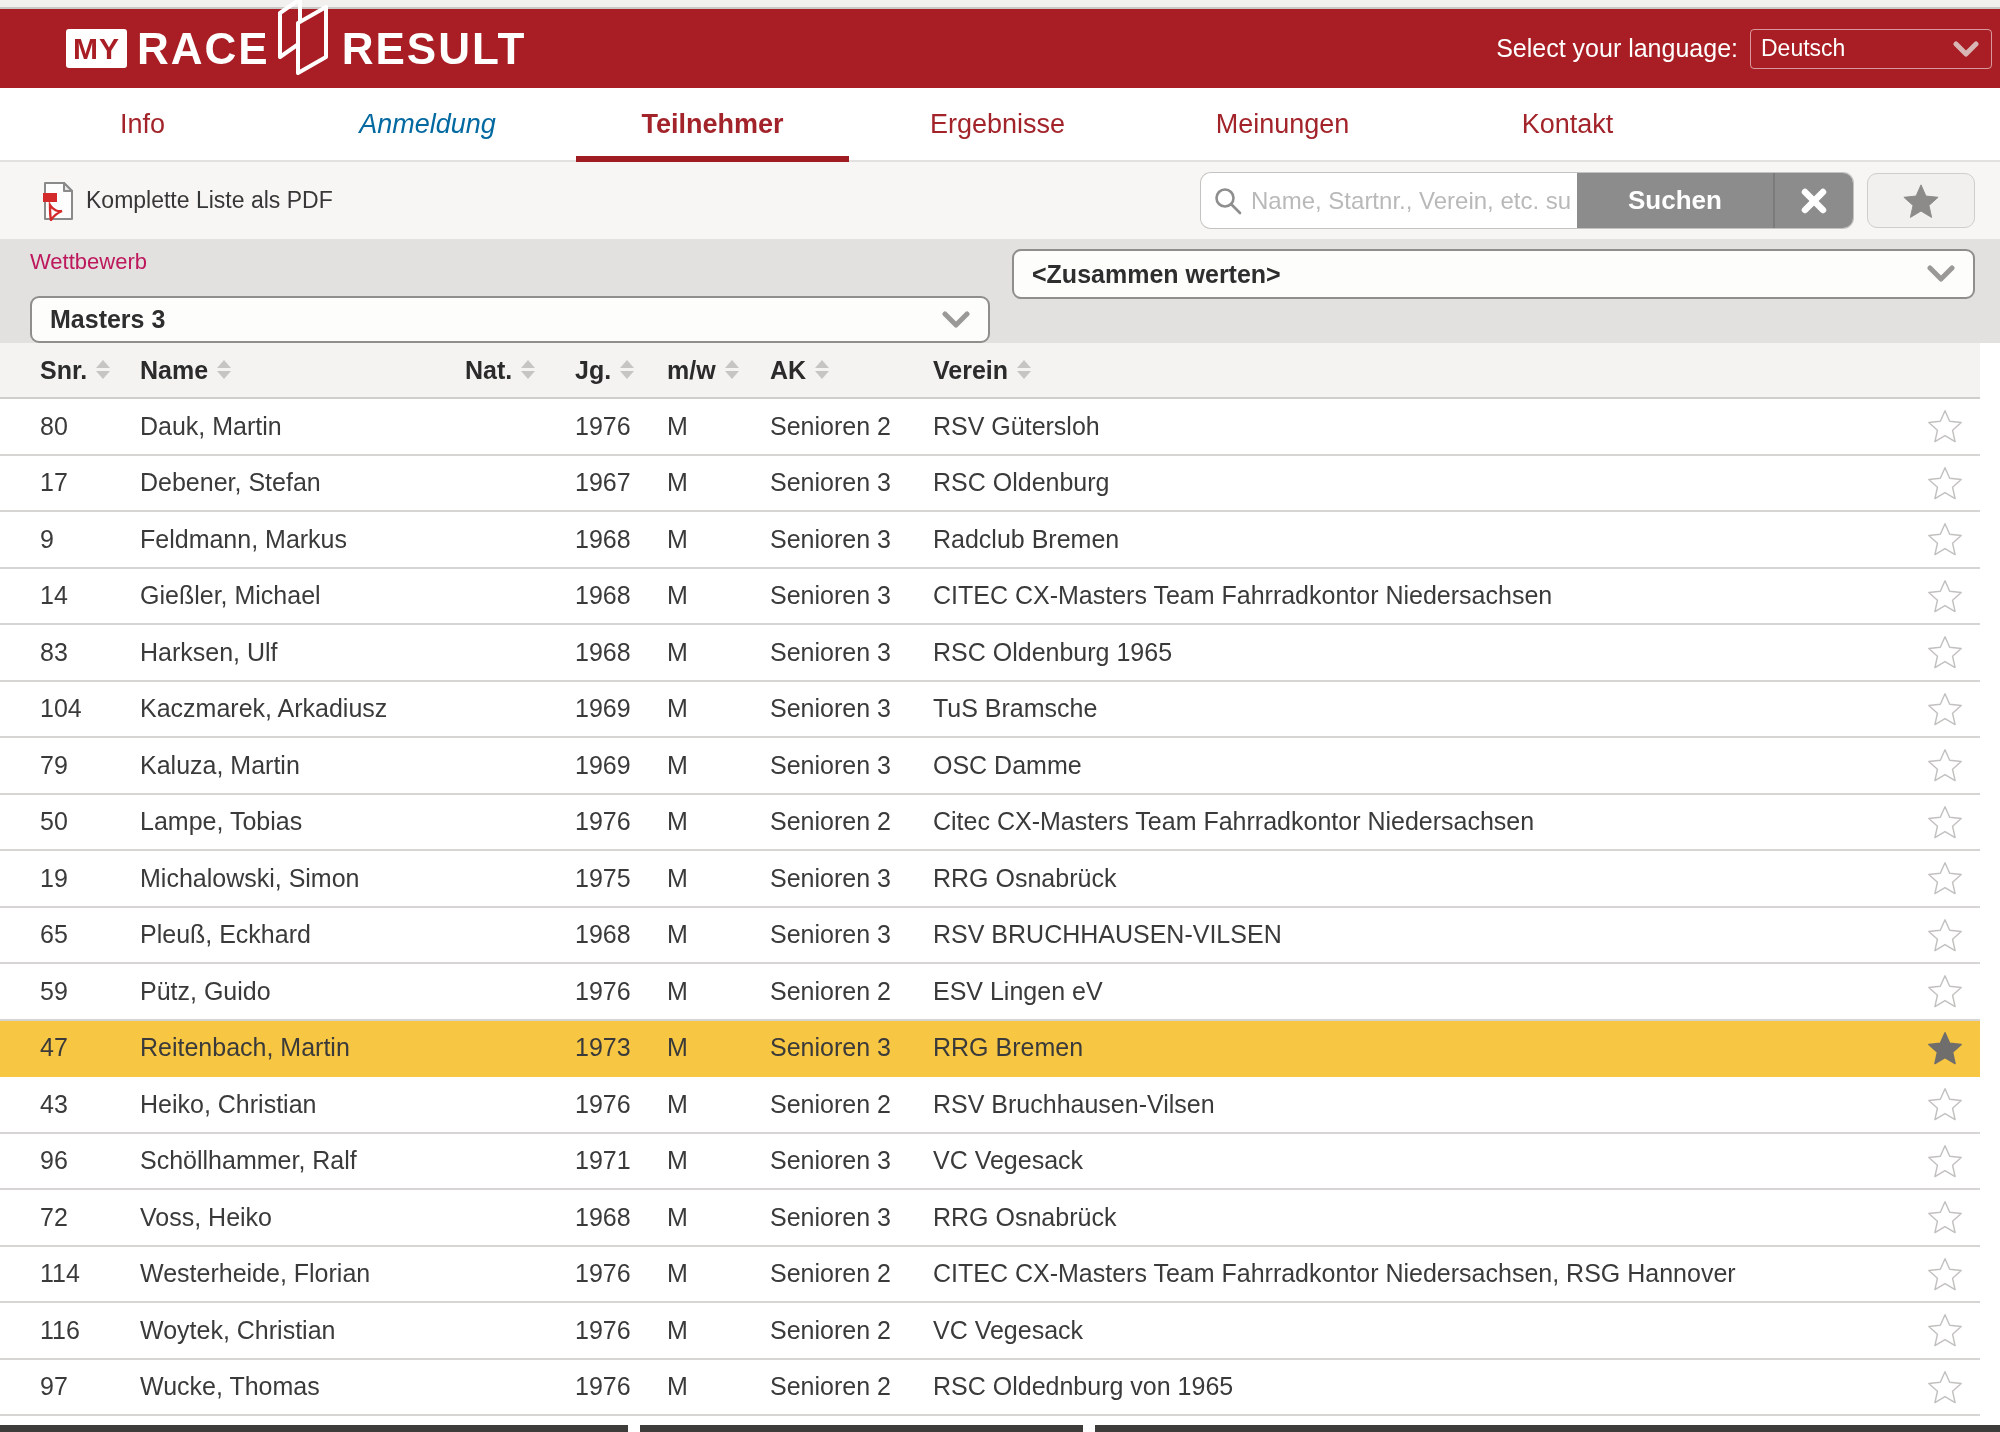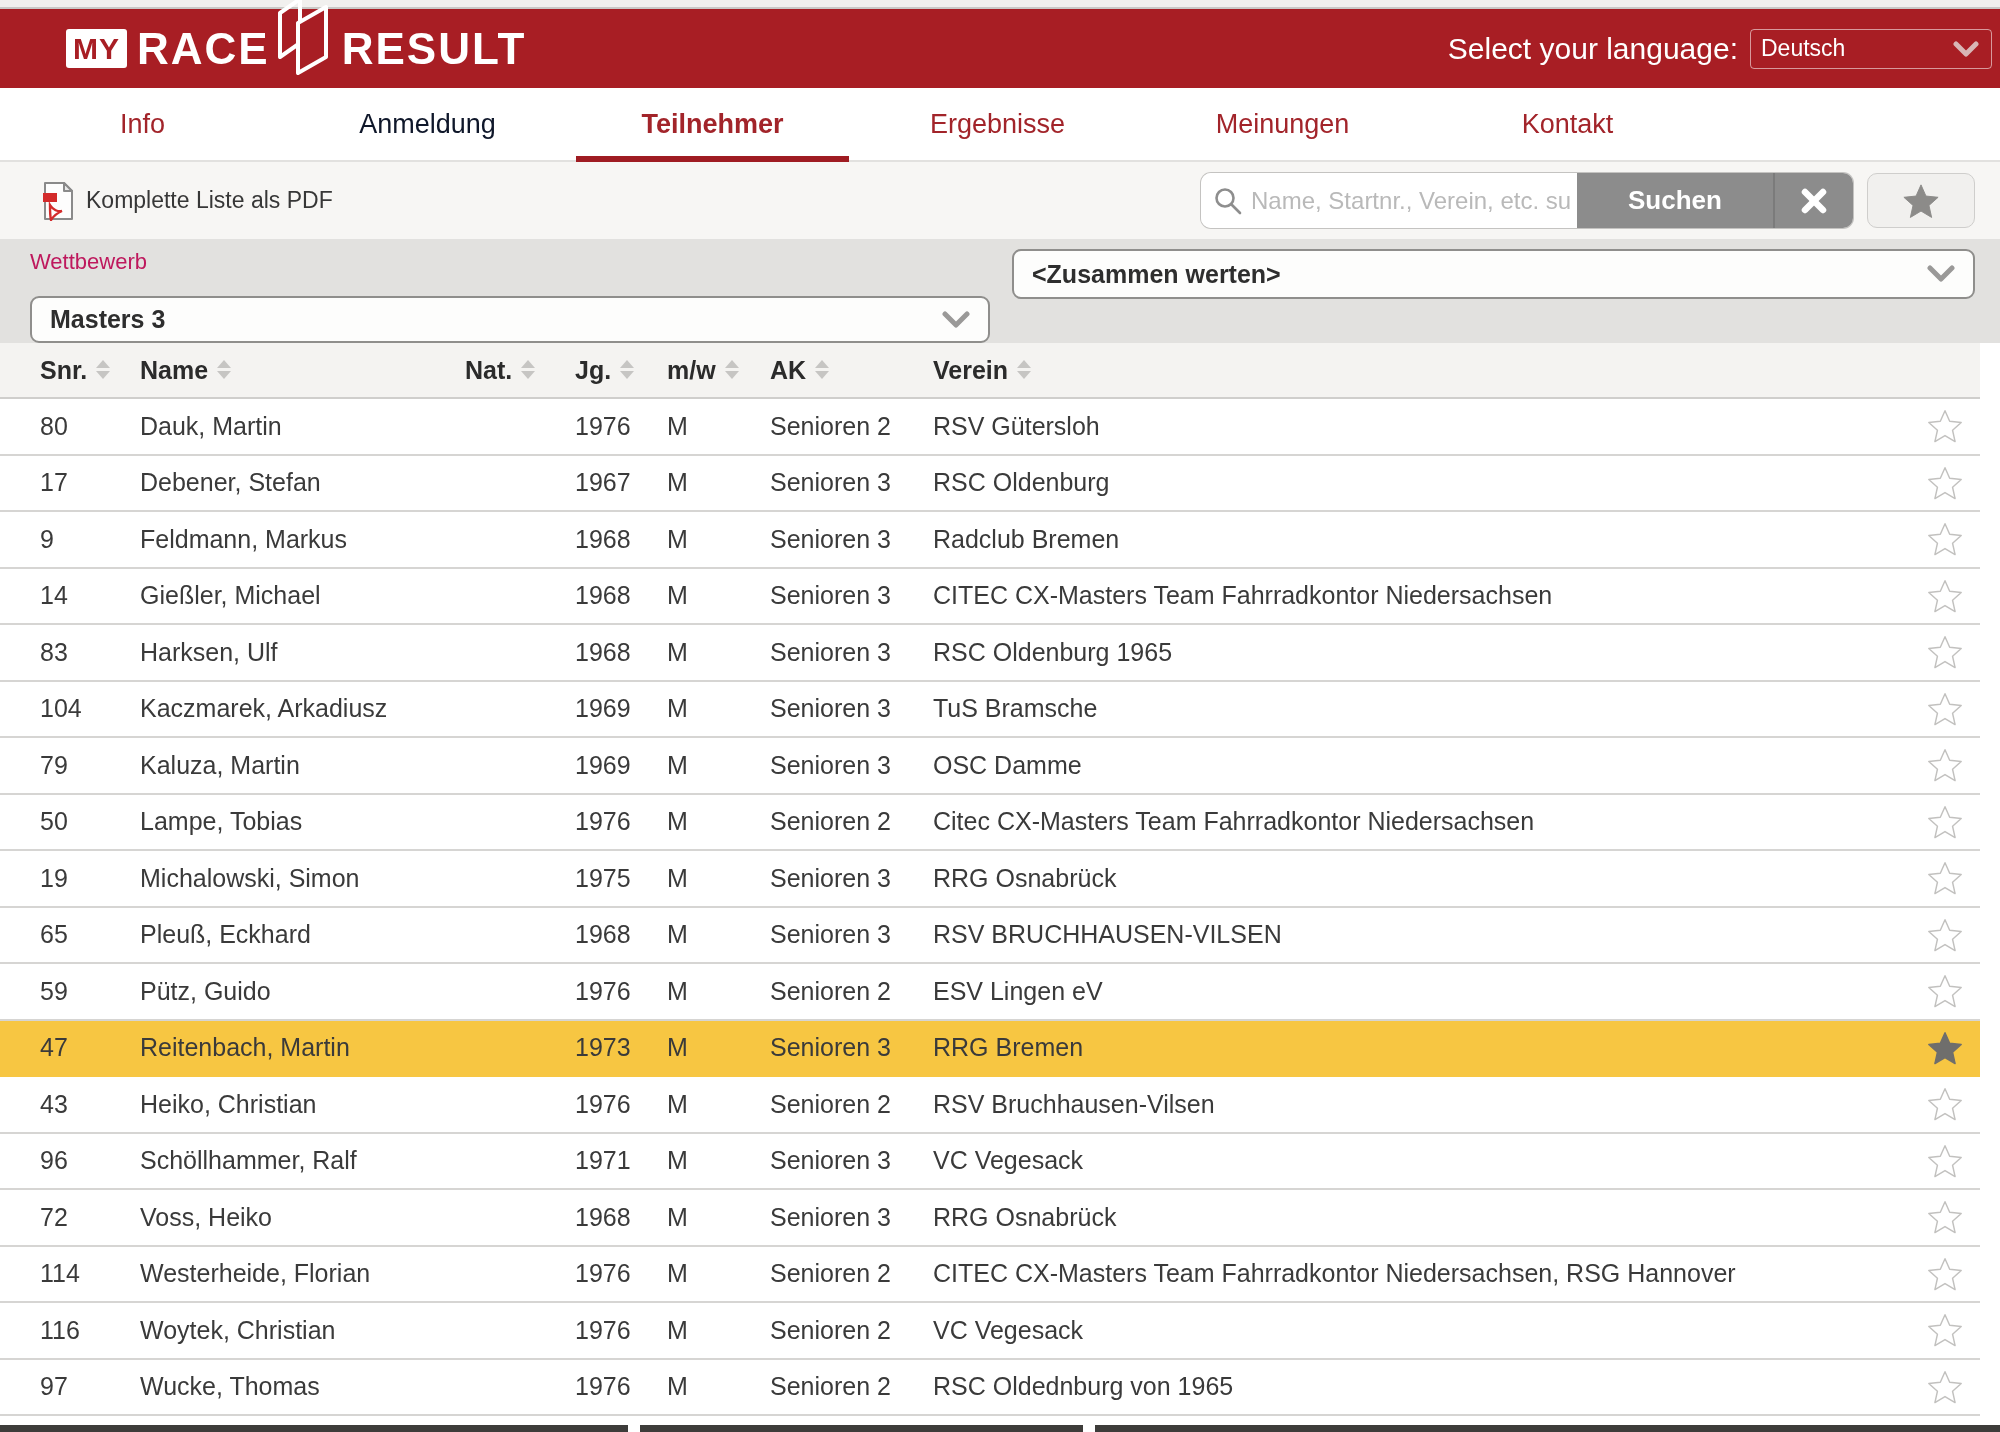--- a/index.html
+++ b/index.html
@@ -12,30 +12,30 @@
 
   
   .app-header { height:79px; background:#a81e24; display:flex; align-items:center;
     justify-content:space-between; padding:0 8px 0 28px; }
   .logo { display:flex; align-items:center; gap:10px; }
   .logo-my { background:#fff; color:#a81e24; font-weight:bold; font-size:30px;
     letter-spacing:1px; padding:3px 7px 2px; border-radius:3px;margin-left:38px; }
   .logo-word { color:#fff; font-size:44px; font-weight:bold; letter-spacing:2px; }
   .logo-glyph { margin:-28px -2px 0 -4px; }
   .lang { display:flex; align-items:center; gap:12px; }
-  .lang-label { color:#fff; font-size:30px; }
+  .lang-label { color:#fff; font-size:25px; }
   .lang-select { width:242px; height:40px; border:1px solid rgba(255,255,255,.55);
     border-radius:4px; color:#fff; font-size:23px; display:flex; align-items:center;
     justify-content:space-between; padding:0 12px 0 10px; cursor:pointer; }
 
   
   .tabs { height:74px; display:flex; border-bottom:2px solid #e2e1df; background:#fff; }
   .tab { width:285px; display:flex; align-items:center; justify-content:center;
     font-size:27px; color:#a2242a; cursor:pointer; position:relative; }
-  .tab.inactive { color:#0f172a; }
+  .tab.inactive { color:#0369a1;font-style:italic; }
   .tab.active { font-weight:bold; }
   .tab.active::after { content:""; position:absolute; left:6px; right:6px; bottom:-2px;
     height:6px; background:#9f1c22; }
 
   
   .toolbar { height:77px; background:#f7f6f4; display:flex; align-items:center;
     justify-content:space-between; padding:0 25px 0 42px; }
   .pdf-link { display:flex; align-items:center; gap:12px; cursor:pointer; }
   .pdf-label { font-size:23px; color:#373737; }
   .search-area { display:flex; align-items:center; gap:14px; }

